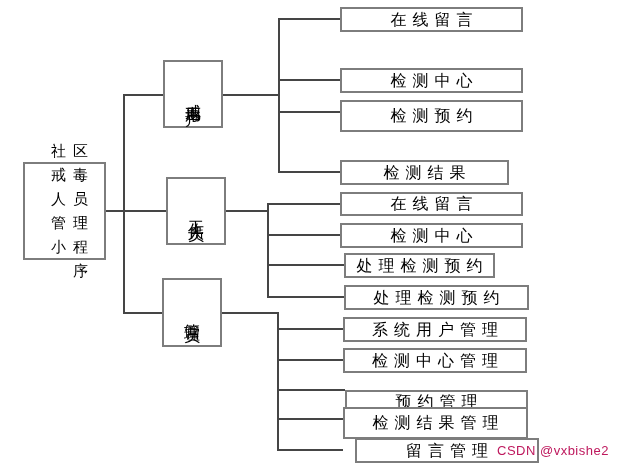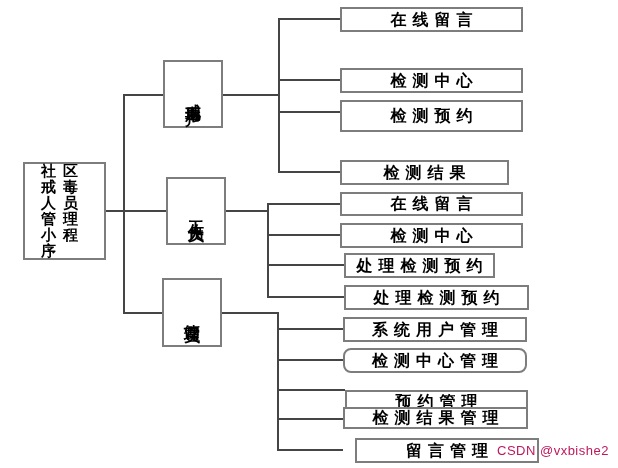--- a/index.html
+++ b/index.html
@@ -17,44 +17,43 @@
     overflow: hidden;
   }
   .box {
     position: absolute;
     box-sizing: border-box;
     border: 2px solid #7d7d7d;
     background: #ffffff;
     display: flex;
     align-items: center;
     justify-content: center;
-    font-weight: bold;
   }
   .leaf .leaf-label {
     font-size: 16px;
     letter-spacing: 6px;
     padding-left: 6px;     
     white-space: nowrap;
     line-height: 1;
   }
   .role .vtext {
     writing-mode: vertical-rl;
     text-orientation: upright;
     font-size: 16px;
     letter-spacing: 2px;
     padding-top: 2px;
     line-height: 1;
   }
   .root-node .root-text {
     width: 54px;
     font-size: 15px;
-    line-height: 16px;
+    line-height: 24px;
     letter-spacing: 7px;
     padding-left: 7px;
-    text-align: left;
+    text-align: right;
     word-break: break-all;
     line-break: anywhere;
   }
   .hline, .vline {
     position: absolute;
     background: #454545;
   }
   .hline { height: 2px; }
   .vline { width: 2px; }
   .watermark {
@@ -136,27 +135,27 @@
   <div class="box leaf" style="left:344px; top:253px; width:151px; height:25px;">
     <span class="leaf-label">处理检测预约</span>
   </div>
   <div class="box leaf" style="left:344px; top:285px; width:185px; height:25px;">
     <span class="leaf-label">处理检测预约</span>
   </div>
 
   <div class="box leaf" style="left:343px; top:317px; width:184px; height:25px;">
     <span class="leaf-label">系统用户管理</span>
   </div>
-  <div class="box leaf" style="left:343px; top:348px; width:184px; height:25px;border-radius:8px;">
+  <div class="box leaf" style="left:343px; top:348px; width:184px; height:25px;">
     <span class="leaf-label">检测中心管理</span>
   </div>
   <div class="box leaf" style="left:345px; top:390px; width:183px; height:24px;">
     <span class="leaf-label">预约管理</span>
   </div>
-  <div class="box leaf" style="left:343px; top:407px; width:185px; height:22px;">
+  <div class="box leaf" style="left:343px; top:407px; width:185px; height:32px;">
     <span class="leaf-label">检测结果管理</span>
   </div>
   <div class="box leaf" style="left:343px; top:438px; width:184px; height:25px;margin-left:12px;">
     <span class="leaf-label">留言管理</span>
   </div>
 
   <div class="watermark">CSDN @vxbishe2</div>
 
 </div>
 

